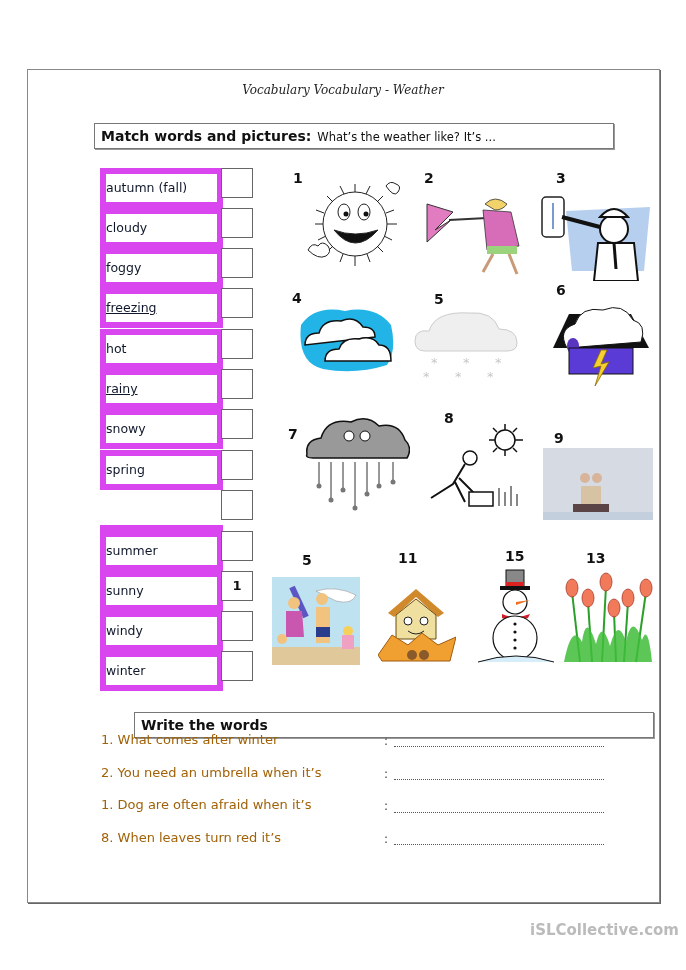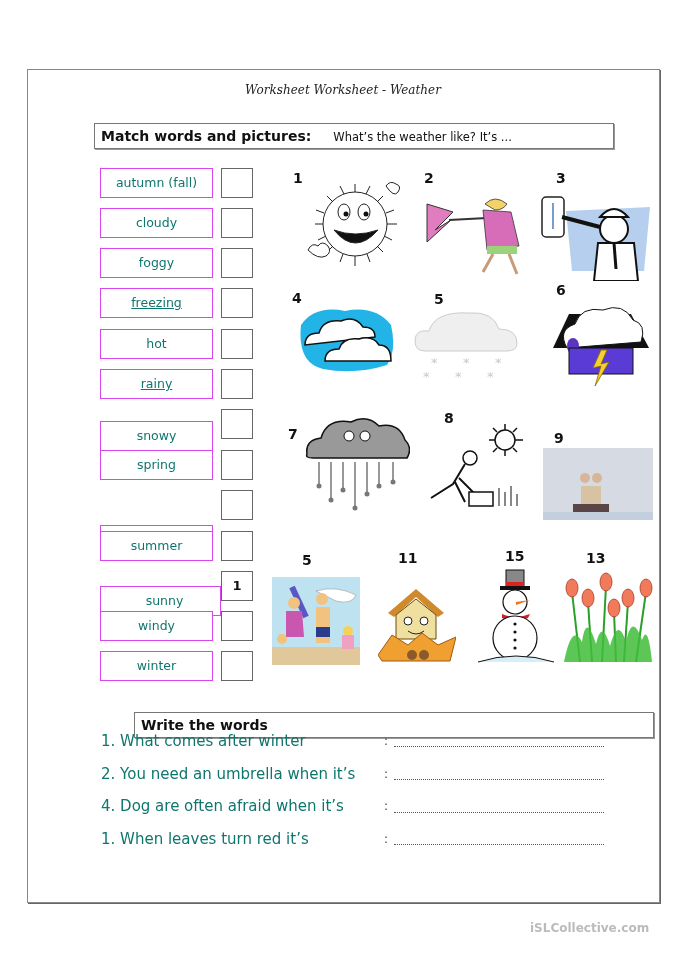--- a/index.html
+++ b/index.html
@@ -5,64 +5,64 @@
   html, body { margin:0; padding:0; background:#ffffff; }
   body { width:686px; height:970px; position:relative; overflow:hidden;
          font-family: "DejaVu Sans", sans-serif; color:#111; }
   .page { position:absolute; left:27px; top:69px; width:631px; height:832px;
           border:1px solid #888; box-shadow:1px 1px 0 #666; background:#fff; }
   .title { position:absolute; left:0; width:686px; top:83px; text-align:center;
            font-family:"DejaVu Serif", serif; font-style:italic; font-size:12px; color:#222; }
   .hdr-box { position:absolute; border:1px solid #777; box-shadow:1px 1px 0 #999;
              background:#fff; height:24px; line-height:24px; padding-left:6px; font-size:12px; }
   .hdr-box b { font-weight:bold; font-size:14px; }
-  .hdr-box .sub { font-size:11.5px; margin-left:22px; }
-  .word-box { position:absolute; left:100px; width:111px; height:28px; border:1px solid #d946ef;
-              text-align:center; line-height:28px; font-size:12.5px; color:#0f766e; background:#fff; }
+  .hdr-box .sub { font-size:11.5px; margin-left:6px; }
+  .word-box { position:absolute; left:100px; width:111px; height:28px; border:6px solid #d946ef;
+              text-align:left; line-height:28px; font-size:12.5px; color:#0f172a; background:#fff; }
   .ans-box { position:absolute; left:221px; width:30px; height:28px; border:1px solid #666;
              text-align:center; line-height:28px; font-size:13px; font-weight:bold; background:#fff; }
   .pic-num { position:absolute; font-weight:bold; font-size:14px; color:#111; }
   .pic { position:absolute; }
-  .q { position:absolute; left:101px; font-size:15px; color:#0f766e; }
+  .q { position:absolute; left:101px; font-size:13px; color:#a16207; }
   .colon { position:absolute; left:384px; font-size:12px; color:#444; }
   .dots { position:absolute; left:394px; width:210px; border-bottom:1px dotted #555; height:10px; }
-  .footer { position:absolute; left:530px; top:921px; font-size:12px; font-weight:bold; color:#bbb; }
+  .footer { position:absolute; left:530px; top:921px; font-size:15px; font-weight:bold; color:#bbb; }
 </style>
 </head>
 <body>
 
 <div class="page"></div>
 
-<div class="title">Worksheet Worksheet - Weather</div>
+<div class="title">Vocabulary Vocabulary - Weather</div>
 
 <div class="hdr-box" style="left:94px; top:123px; width:512px;">
   <b>Match words and pictures:</b><span class="sub">What’s the weather like? It’s ...</span>
 </div>
 
 <div class="word-box" style="top:168px;">autumn (fall)</div>
 <div class="ans-box" style="top:168px;"></div>
 <div class="word-box" style="top:208px;">cloudy</div>
 <div class="ans-box" style="top:208px;"></div>
 <div class="word-box" style="top:248px;">foggy</div>
 <div class="ans-box" style="top:248px;"></div>
 <div class="word-box" style="top:288px;text-decoration:underline;">freezing</div>
 <div class="ans-box" style="top:288px;"></div>
 <div class="word-box" style="top:329px;">hot</div>
 <div class="ans-box" style="top:329px;"></div>
 <div class="word-box" style="top:369px;text-decoration:underline;">rainy</div>
 <div class="ans-box" style="top:369px;"></div>
-<div class="word-box" style="top:421px;">snowy</div>
+<div class="word-box" style="top:409px;">snowy</div>
 <div class="ans-box" style="top:409px;"></div>
 <div class="word-box" style="top:450px;">spring</div>
 <div class="ans-box" style="top:450px;"></div>
 <div class="word-box" style="top:490px;margin-top:35px;">stormy</div>
 <div class="ans-box" style="top:490px;"></div>
 <div class="word-box" style="top:531px;">summer</div>
 <div class="ans-box" style="top:531px;"></div>
-<div class="word-box" style="top:586px;padding-left:8px;">sunny</div>
+<div class="word-box" style="top:571px;">sunny</div>
 <div class="ans-box" style="top:571px;">1</div>
 <div class="word-box" style="top:611px;">windy</div>
 <div class="ans-box" style="top:611px;"></div>
 <div class="word-box" style="top:651px;">winter</div>
 <div class="ans-box" style="top:651px;"></div>
 
 <div class="pic-num" style="left:293px; top:170px;">1</div>
 <div class="pic-num" style="left:424px; top:170px;">2</div>
 <div class="pic-num" style="left:556px; top:170px;">3</div>
 <div class="pic-num" style="left:292px; top:290px;">4</div>
@@ -247,21 +247,21 @@
 </div>
 
 <div class="q" style="top:732px;">1.  What comes after winter</div>
 <div class="colon" style="top:734px;">:</div>
 <div class="dots" style="top:736px;"></div>
 
 <div class="q" style="top:765px;">2.  You need an umbrella when it’s</div>
 <div class="colon" style="top:767px;">:</div>
 <div class="dots" style="top:769px;"></div>
 
-<div class="q" style="top:797px;">4.  Dog are often afraid when it’s</div>
+<div class="q" style="top:797px;">1.  Dog are often afraid when it’s</div>
 <div class="colon" style="top:799px;">:</div>
 <div class="dots" style="top:802px;"></div>
 
-<div class="q" style="top:830px;">1.  When leaves turn red it’s</div>
+<div class="q" style="top:830px;">8.  When leaves turn red it’s</div>
 <div class="colon" style="top:832px;">:</div>
 <div class="dots" style="top:834px;"></div>
 
 <div class="footer">iSLCollective.com</div>
 
 </body></html>

